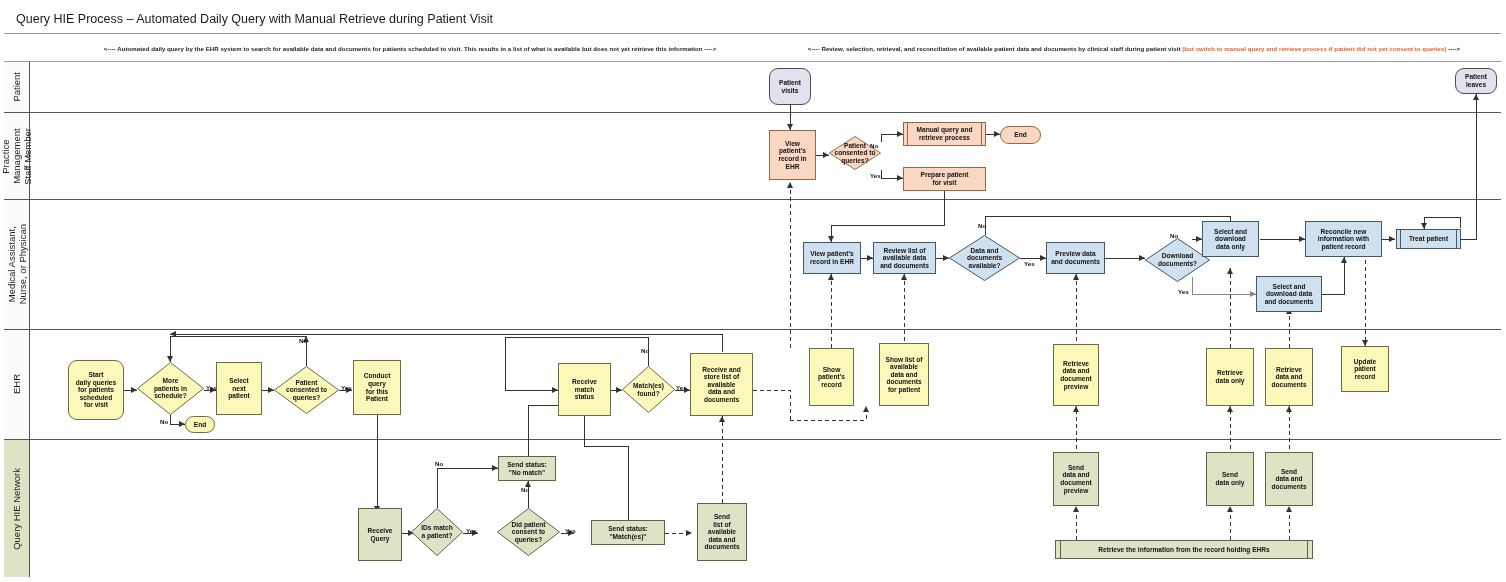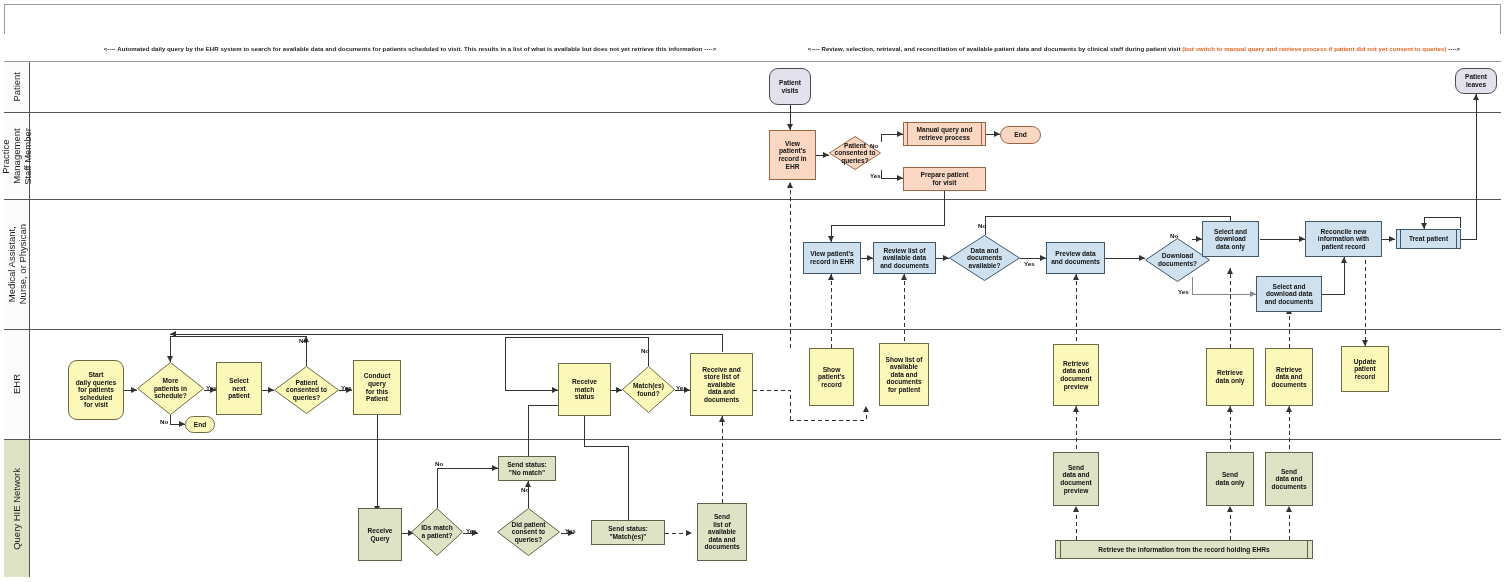--- a/index.html
+++ b/index.html
@@ -50,20 +50,23 @@
 
   .elabel{position:absolute;font-size:6.2px;color:#111;font-weight:bold;background:transparent;white-space:nowrap;}
 </style>
 </head>
 <body>
 
 <div id="page">
 
   <div id="frame"></div>
 
+  <div id="titlebar">
+    <span>Query HIE Process – Automated Daily Query with Manual Retrieve during Patient Visit</span>
+  </div>
 
   <div id="annotrow">
     <div class="annot" style="left:56px;width:700px;">&lt;---- Automated daily query by the EHR system to search for available data and documents for patients scheduled to visit. This results in a list of what is available but does not yet retrieve this information ----&gt;</div>
     <div class="annot" style="left:758px;width:744px;">
       <span>&lt;---- Review, selection, retrieval, and reconciliation of available patient data and documents by clinical staff during patient visit</span>
       <span>&nbsp;</span>
       <span class="warn">(but switch to manual query and retrieve process if patient did not yet consent to queries)</span>
       <span>&nbsp;</span>
       <span>----&gt;</span>
     </div>

